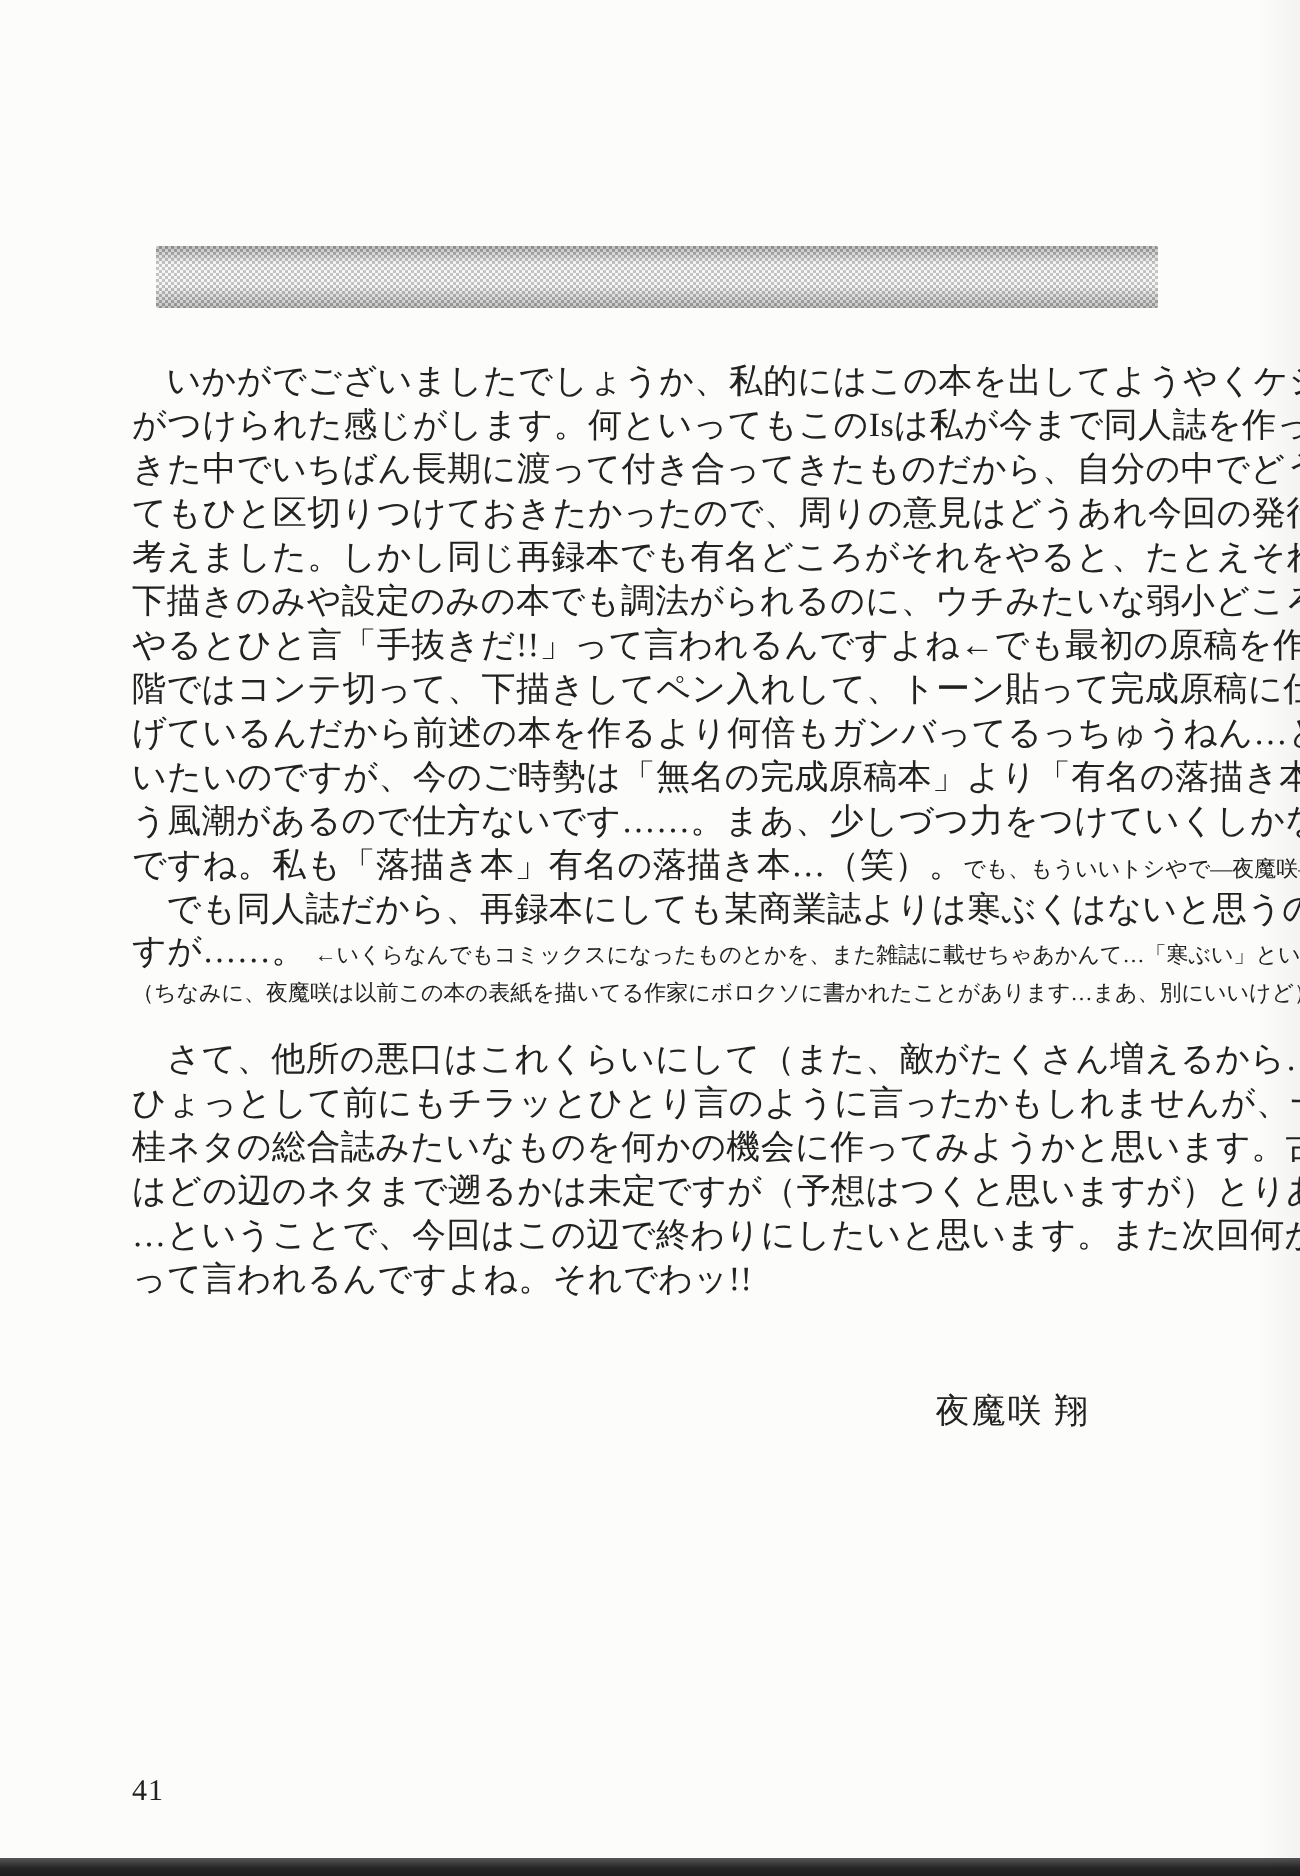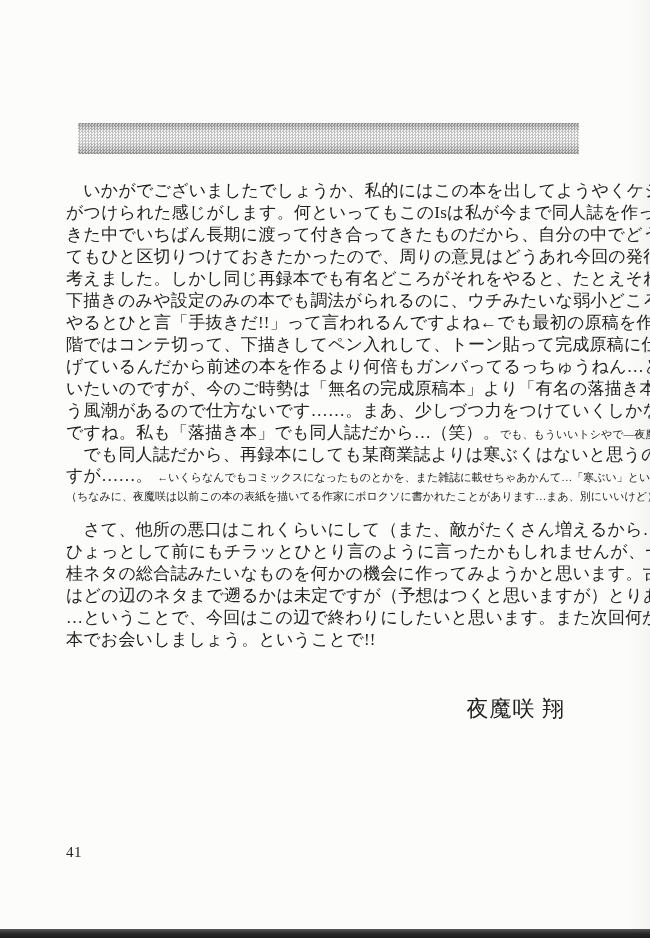--- a/index.html
+++ b/index.html
@@ -32,24 +32,24 @@
   }
   .ln{
     height:22px;line-height:22px;font-size:17px;white-space:nowrap;
     letter-spacing:0.2px;
   }
   .ln-sm{height:19px;line-height:19px;}
   .sm{font-size:11px;letter-spacing:0;}
   .gap{margin-top:15px;}
   .signature{
     position:absolute;top:694px;left:0;width:545px;
-    text-align:right;font-size:22px;letter-spacing:1px;padding-left:20px;
+    text-align:right;font-size:17px;letter-spacing:1px;
   }
   .page-number{
-    position:absolute;left:66px;top:844px;
+    position:absolute;left:66px;top:888px;
     font-size:15px;letter-spacing:0.5px;
   }
   .bottom-band{
     position:absolute;left:0;right:0;bottom:0;height:9px;
     background:linear-gradient(180deg,#565656 0%,#262626 55%,#1d1d1d 100%);
   }
 </style>
 </head>
 <body>
 
@@ -62,30 +62,30 @@
     <div class="ln"><span>がつけられた感じがします。何といってもこのIsは私が今まで同人誌を作って</span></div>
     <div class="ln"><span>きた中でいちばん長期に渡って付き合ってきたものだから、自分の中でどうし</span></div>
     <div class="ln"><span>てもひと区切りつけておきたかったので、周りの意見はどうあれ今回の発行を</span></div>
     <div class="ln"><span>考えました。しかし同じ再録本でも有名どころがそれをやると、たとえそれが</span></div>
     <div class="ln"><span>下描きのみや設定のみの本でも調法がられるのに、ウチみたいな弱小どころが</span></div>
     <div class="ln"><span>やるとひと言「手抜きだ!!」って言われるんですよね←でも最初の原稿を作る段</span></div>
     <div class="ln"><span>階ではコンテ切って、下描きしてペン入れして、トーン貼って完成原稿に仕上</span></div>
     <div class="ln"><span>げているんだから前述の本を作るより何倍もガンバってるっちゅうねん…と言</span></div>
     <div class="ln"><span>いたいのですが、今のご時勢は「無名の完成原稿本」より「有名の落描き本」とい</span></div>
     <div class="ln"><span>う風潮があるので仕方ないです……。まあ、少しづつ力をつけていくしかない</span></div>
-    <div class="ln"><span>ですね。私も「落描き本」でも同人誌だから…（笑）。</span><span class="sm">でも、もういいトシやで―夜魔咲――。</span></div>
+    <div class="ln"><span>ですね。私も「落描き本」有名の落描き本…（笑）。</span><span class="sm">でも、もういいトシやで―夜魔咲――。</span></div>
     <div class="ln"><span>　でも同人誌だから、再録本にしても某商業誌よりは寒ぶくはないと思うので</span></div>
     <div class="ln ln-sm"><span>すが……。 </span><span class="sm">←いくらなんでもコミックスになったものとかを、また雑誌に載せちゃあかんて…「寒ぶい」というよりあれは「痛い」（笑）。</span></div>
     <div class="ln ln-sm"><span class="sm">（ちなみに、夜魔咲は以前この本の表紙を描いてる作家にボロクソに書かれたことがあります…まあ、別にいいけど）</span></div>
     <div class="ln gap"><span>　さて、他所の悪口はこれくらいにして（また、敵がたくさん増えるから…笑）</span></div>
     <div class="ln"><span>ひょっとして前にもチラッとひとり言のように言ったかもしれませんが、一度</span></div>
     <div class="ln"><span>桂ネタの総合誌みたいなものを何かの機会に作ってみようかと思います。古く</span></div>
     <div class="ln"><span>はどの辺のネタまで遡るかは未定ですが（予想はつくと思いますが）とりあえ</span></div>
     <div class="ln"><span>…ということで、今回はこの辺で終わりにしたいと思います。また次回何かの</span></div>
-    <div class="ln"><span>本でお会いしましょう。ということで!!</span></div>
+    <div class="ln"><span>って言われるんですよね。それでわッ!!</span></div>
   </div>
 
   <div class="signature">夜魔咲 翔</div>
 
   <div class="page-number">41</div>
 
   <div class="bottom-band"></div>
 
   <div class="scan-shade"></div>
 </div>

